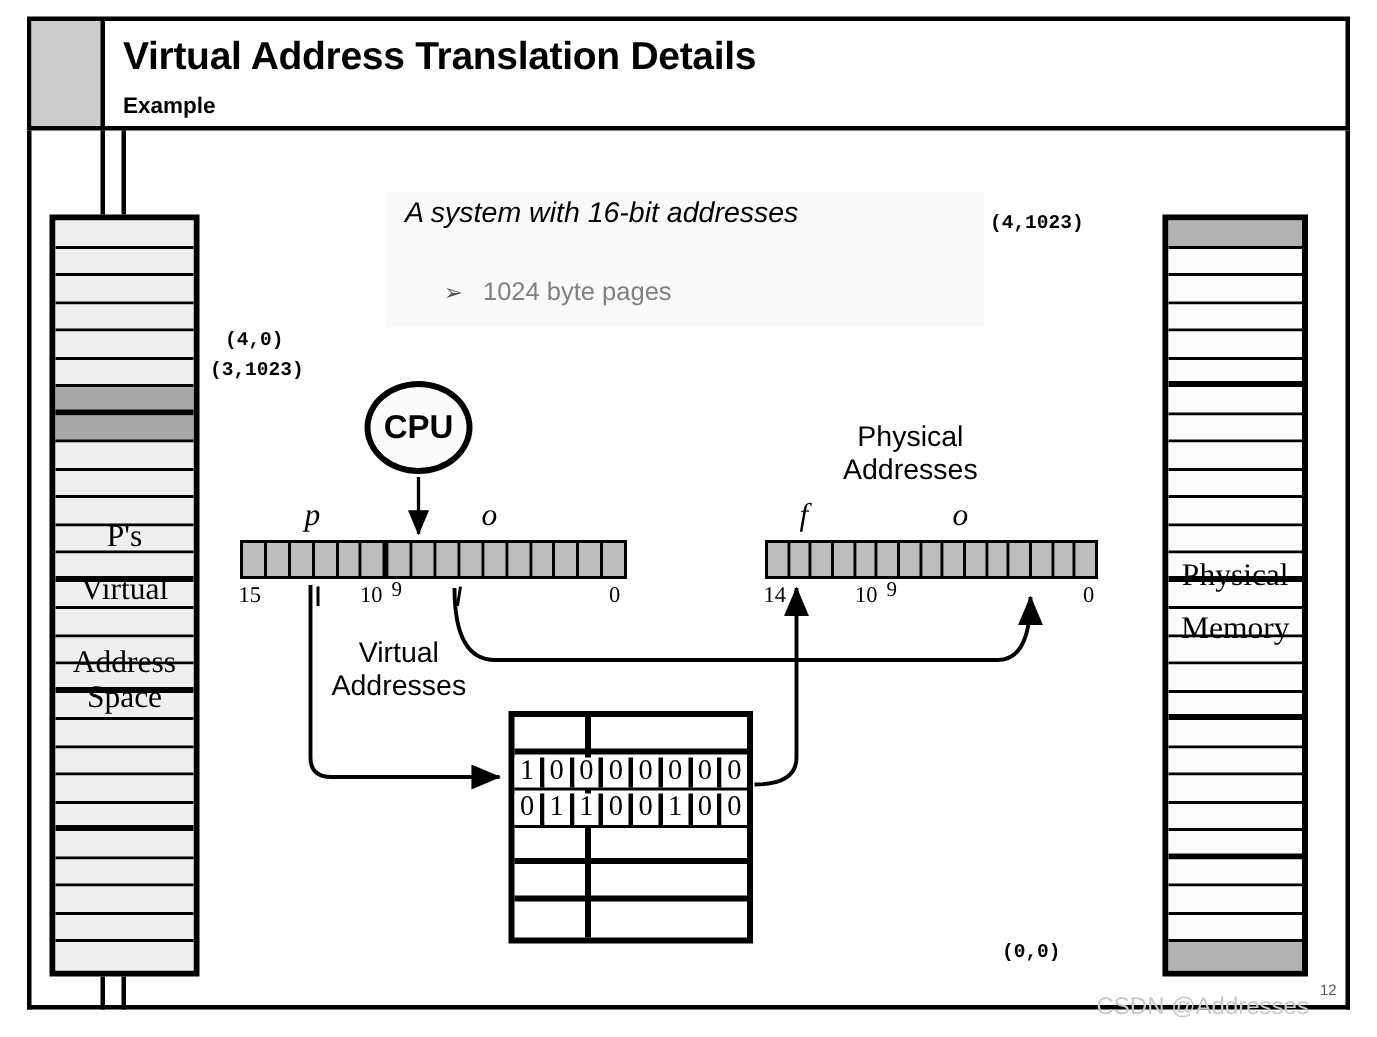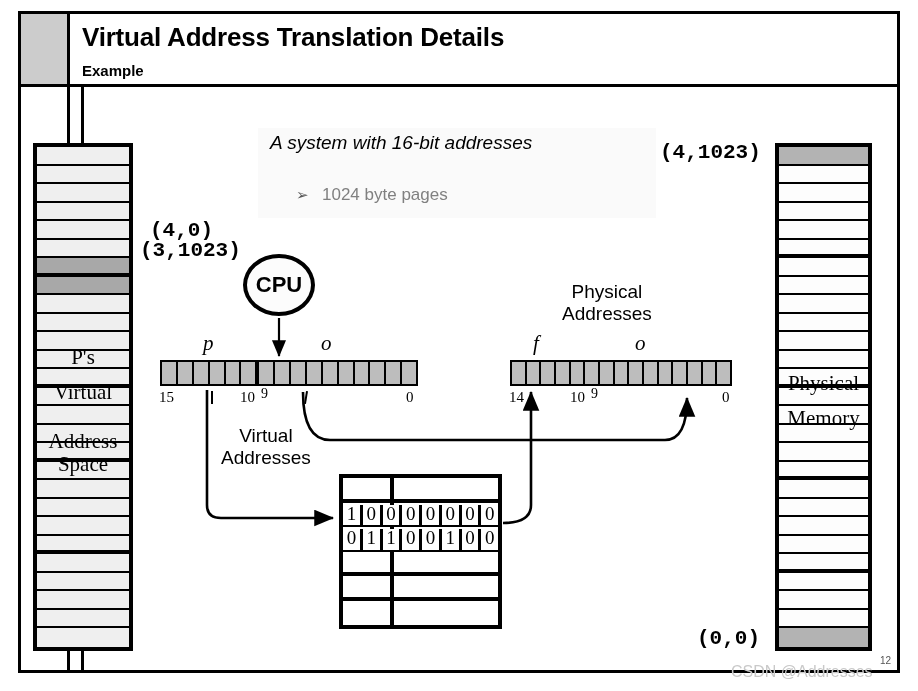--- a/index.html
+++ b/index.html
@@ -139,29 +139,29 @@
     color: #555;
     font-size: 15px;
   }
   #info-b0 { left: 38px; top: 32px; }
   #info-b1 { left: 38px; top: 57px; }
 
   
   .coord {
     position: absolute;
     font-family: "Liberation Mono", monospace;
-    font-size: 21px;
+    font-size: 13px;
     font-weight: bold;
     color: #000;
     white-space: nowrap;
   }
   #coord-4-1023 { left: 660px; top: 141px; }
   #coord-4-0    { left: 150px; top: 219px; }
   #coord-3-1023 { left: 140px; top: 239px; }
-  #coord-0-0    { left: 697px; top: 627px; }
+  #coord-0-0    { left: 668px; top: 627px; }
 
   
   .cpu-circle {
     position: absolute;
     left: 243px; top: 254px;
     width: 72px; height: 62px;
     border: 4px solid #000;
     border-radius: 50%;
     background: #fcfcfc;
     box-sizing: border-box;

